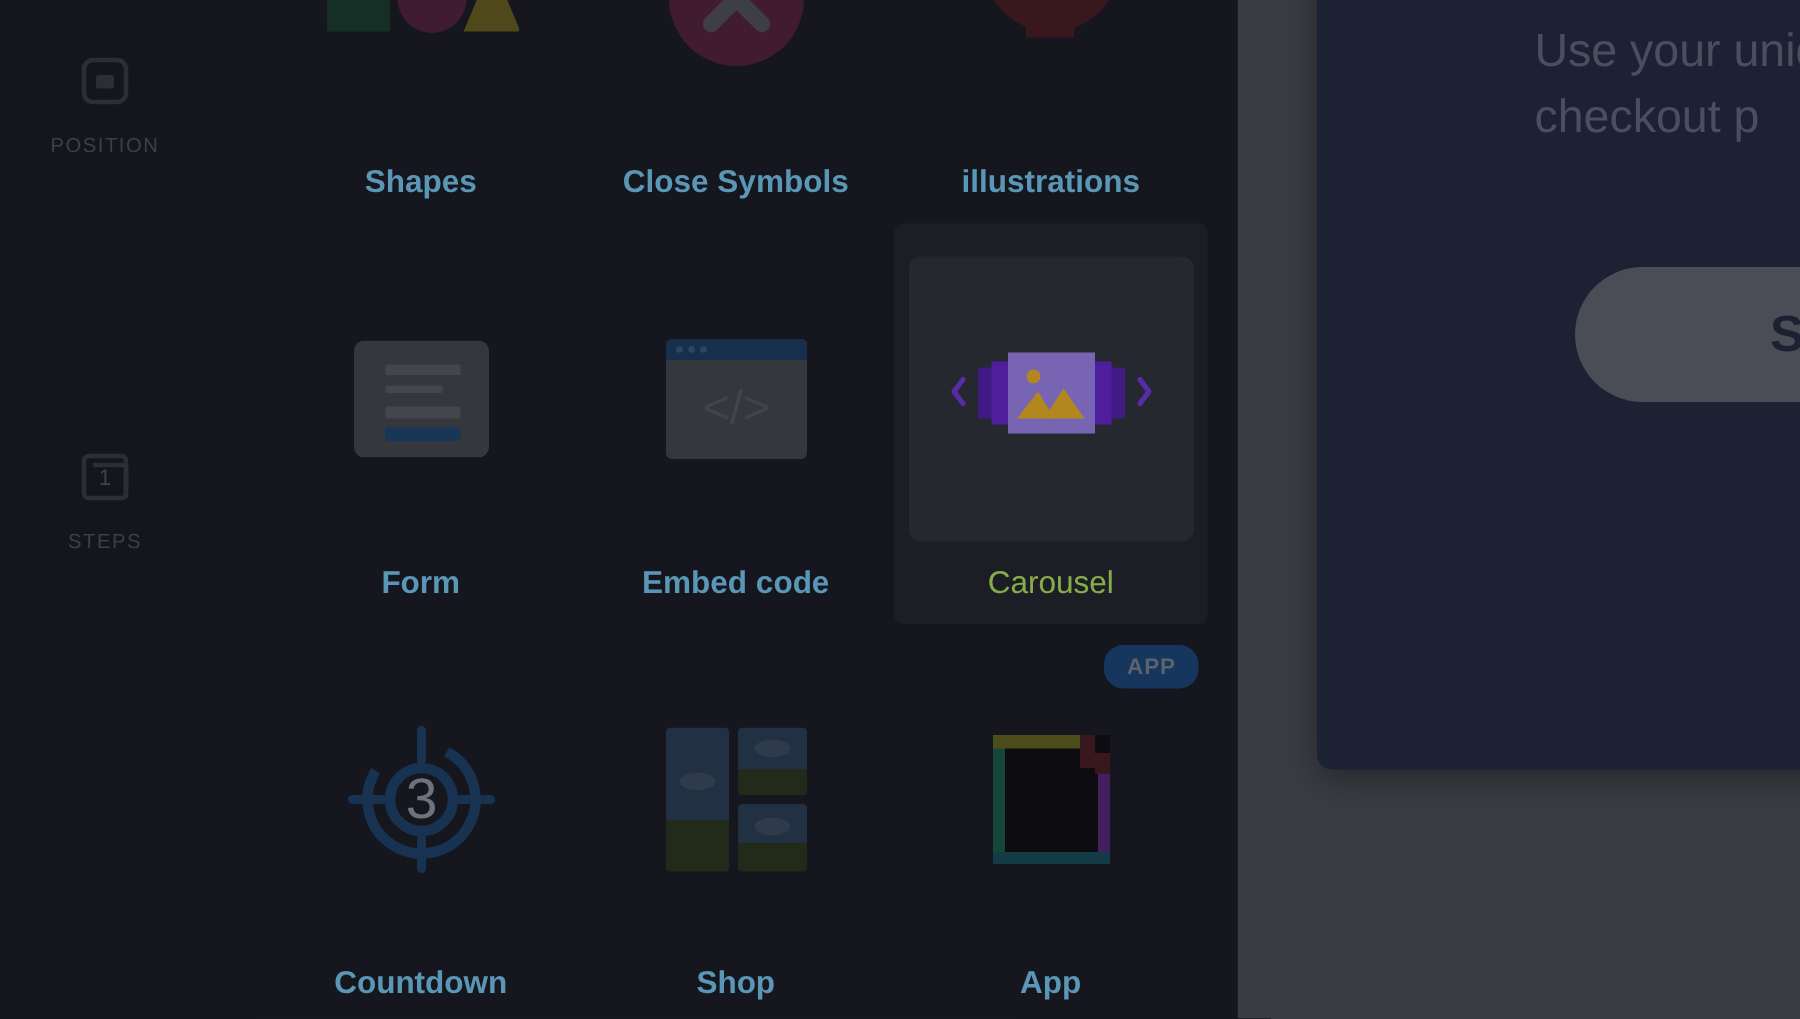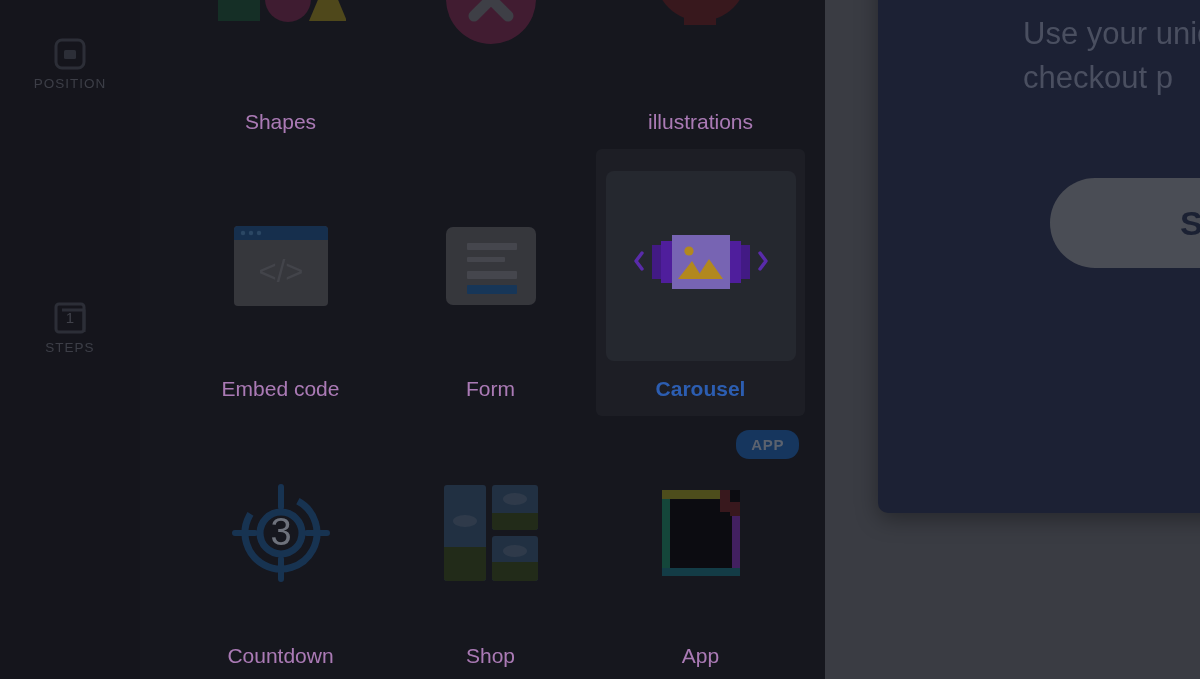--- a/index.html
+++ b/index.html
@@ -11,20 +11,21 @@
   #root { position:relative; width:1200px; height:679px; }
 
   
   .rail{
     position:absolute; left:0; top:0; width:140px; height:679px;
     background:#1a1b22; z-index:4;
   }
   .rail-item{
     position:absolute; left:0; width:140px;
     display:flex; flex-direction:column; align-items:center;
+    gap:13px;
   }
   .rail-ico{ width:44px; height:44px; display:block; }
   .rail-lbl{
     font-size:13.5px; letter-spacing:1.0px; color:#53555f;
     font-weight:400;
   }
 
   
   .panel{
     position:absolute; left:140px; top:0; width:685px; height:679px;
@@ -43,24 +44,24 @@
     padding-top:22px;
   }
   .cell.sel{ background:#26282f; }
   .thumb{
     width:190px; height:190px; border-radius:8px;
     display:flex; align-items:center; justify-content:center;
     position:relative; background:transparent;
   }
   .cell.sel .thumb{ background:#32353d; }
   .cell-lbl{
-    margin-top:16px; font-size:21px; color:#f0abfc; font-weight:400;
+    margin-top:16px; font-size:21px; color:#7dd3fc; font-weight:700;
     white-space:nowrap;
   }
-  .cell.sel .cell-lbl{ color:#3b82f6; font-weight:700; }
+  .cell.sel .cell-lbl{ color:#bef264; font-weight:400; }
 
   
   .app-badge{
     position:absolute; right:6px; top:14px;
     background:#1c4a80; color:#7f8897;
     font-size:15px; font-weight:700; letter-spacing:.6px;
     padding:6px 15px; border-radius:13px;
   }
 
   
@@ -136,62 +137,63 @@
         <div class="cell-lbl">Shapes</div>
       </div>
 
       <div class="cell">
         <div class="thumb">
           <svg width="96" height="96" viewBox="0 0 96 96">
             <circle cx="48" cy="48" r="45" fill="#5a2540"></circle>
             <path d="M31 31 L65 65 M65 31 L31 65" stroke="#55565d" stroke-width="11" stroke-linecap="round"></path>
           </svg>
         </div>
+        <div class="cell-lbl">Close Symbols</div>
       </div>
 
       <div class="cell">
         <div class="thumb">
           <svg width="110" height="100" viewBox="0 0 110 100">
             <rect x="24" y="0" width="80" height="5" rx="2.5" fill="#55565d"></rect>
             <rect x="31" y="2" width="5" height="26" fill="#6d6420"></rect>
             <rect x="45" y="2" width="5" height="26" fill="#6d6420"></rect>
             <rect x="59" y="2" width="5" height="26" fill="#6d6420"></rect>
             <path d="M9 26 H101 A46 46 0 0 1 9 26 Z" fill="#4d1f23"></path>
             <rect x="38" y="62" width="32" height="14" fill="#4d1f23"></rect>
           </svg>
         </div>
         <div class="cell-lbl">illustrations</div>
+      </div>
+
+      <div class="cell">
+        <div class="thumb">
+          <svg width="90" height="78" viewBox="0 0 90 78">
+            <rect x="0" y="0" width="90" height="78" rx="7" fill="#4a4b50"></rect>
+            <rect x="21" y="16" width="50" height="7" rx="1" fill="#5f6167"></rect>
+            <rect x="21" y="30" width="38" height="5" rx="1" fill="#5f6167"></rect>
+            <rect x="21" y="44" width="50" height="8" rx="1" fill="#5f6167"></rect>
+            <rect x="21" y="58" width="50" height="9" rx="1" fill="#1d4a78"></rect>
+          </svg>
+        </div>
+        <div class="cell-lbl">Form</div>
       </div>
 
       <div class="cell">
         <div class="thumb">
           <svg width="94" height="80" viewBox="0 0 94 80">
             <rect x="0" y="0" width="94" height="80" rx="4" fill="#4a4b50"></rect>
             <rect x="0" y="0" width="94" height="14" rx="4" fill="#1c4068"></rect>
             <rect x="0" y="9" width="94" height="5" fill="#1c4068"></rect>
             <circle cx="9" cy="7" r="2.2" fill="#3a6288"></circle>
             <circle cx="17" cy="7" r="2.2" fill="#3a6288"></circle>
             <circle cx="25" cy="7" r="2.2" fill="#3a6288"></circle>
             <text x="47" y="56" text-anchor="middle" font-family="Liberation Sans, sans-serif" font-size="31" font-weight="400" fill="#5c5e64">&lt;/&gt;</text>
           </svg>
         </div>
         <div class="cell-lbl">Embed code</div>
-      </div>
-
-      <div class="cell">
-        <div class="thumb">
-          <svg width="90" height="78" viewBox="0 0 90 78">
-            <rect x="0" y="0" width="90" height="78" rx="7" fill="#4a4b50"></rect>
-            <rect x="21" y="16" width="50" height="7" rx="1" fill="#5f6167"></rect>
-            <rect x="21" y="30" width="38" height="5" rx="1" fill="#5f6167"></rect>
-            <rect x="21" y="44" width="50" height="8" rx="1" fill="#5f6167"></rect>
-            <rect x="21" y="58" width="50" height="9" rx="1" fill="#1d4a78"></rect>
-          </svg>
-        </div>
-        <div class="cell-lbl">Form</div>
       </div>
 
       <div class="cell sel">
         <div class="thumb">
           <svg width="146" height="66" viewBox="0 0 146 66">
             <path d="M14 20 L8 28 L14 36" fill="none" stroke="#7c3aed" stroke-width="3.4" stroke-linecap="round" stroke-linejoin="round"></path>
             <path d="M132 20 L138 28 L132 36" fill="none" stroke="#7c3aed" stroke-width="3.4" stroke-linecap="round" stroke-linejoin="round"></path>
             <rect x="24" y="12" width="18" height="34" fill="#5b21b6"></rect>
             <rect x="104" y="12" width="18" height="34" fill="#5b21b6"></rect>
             <rect x="33" y="8" width="16" height="42" fill="#6d28d9"></rect>

